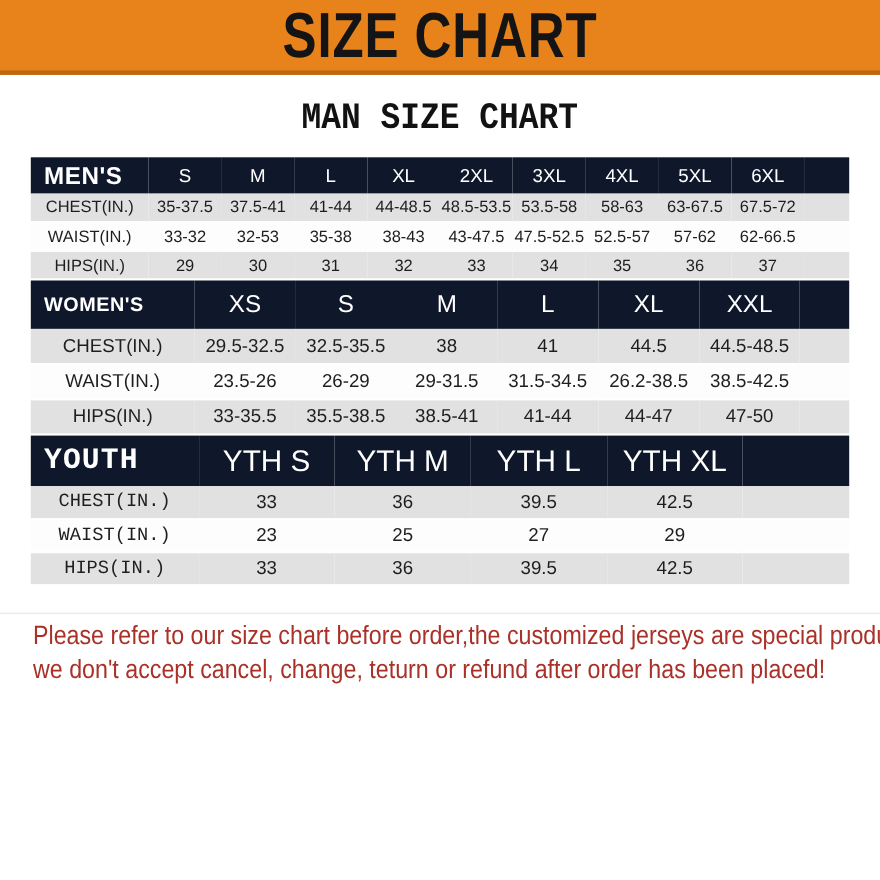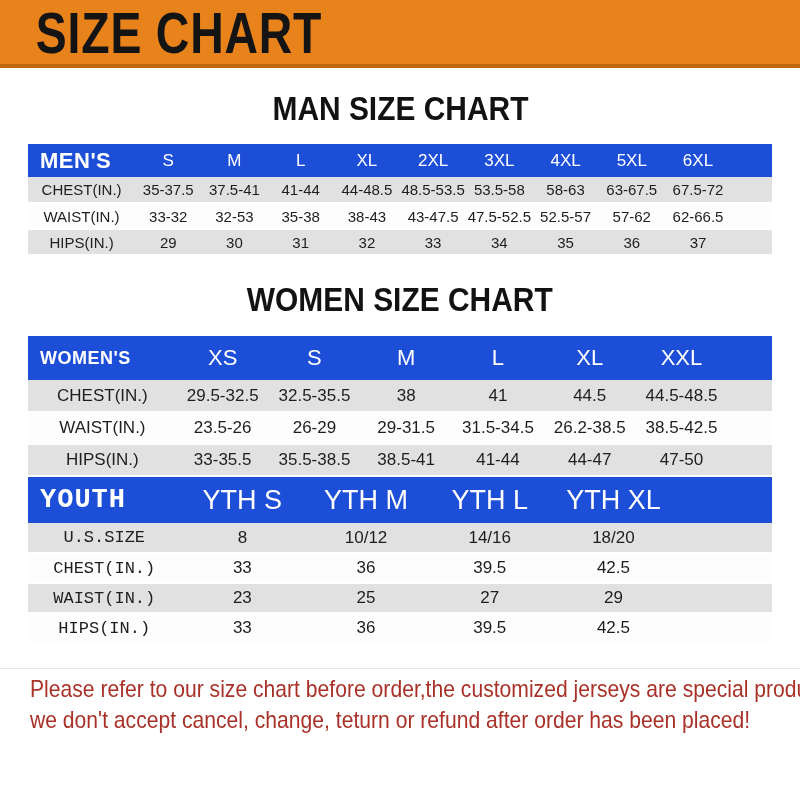--- a/index.html
+++ b/index.html
@@ -4,49 +4,49 @@
 <style>
   * { margin: 0; padding: 0; box-sizing: border-box; }
   html, body { width: 800px; background: #ffffff; font-family: "Liberation Sans", sans-serif; }
   body { width: 800px; height: 800px; overflow: hidden; position: relative; }
 
   
   .banner {
     height: 68px;
     background: #E8831C;
     border-bottom: 4px solid #BE670F;
-    display: flex; align-items: center; 
+    display: flex; align-items: center; justify-content: center;
   }
   .banner-text {
     display: inline-block;
     font-size: 58px; font-weight: 700; color: #141414;
     letter-spacing: 1px;
     transform: scaleX(0.80);
     transform-origin: center;
     white-space: nowrap;
   }
 
   
-  .section-heading { text-align: center; }
+  .section-heading { text-align: center; font-family: Liberation Mono, monospace; }
   .sec-men   .section-heading { margin-top: 21px; margin-bottom: 16px; }
   .sec-women .section-heading { margin-top: 24px; margin-bottom: 17px; }
   .sec-youth .section-heading { margin-top: 38px; margin-bottom: 16px; }
   .heading-text {
     display: inline-block;
     font-size: 34px; font-weight: 700; color: #121212;
     transform: scaleX(0.88); transform-origin: center;
     white-space: nowrap;
   }
 
   
   .table-wrap { padding: 0 28px; }
   .size-table { width: 100%; border-collapse: collapse; table-layout: fixed; }
 
   .head-row th {
-    background: #1d4ed8; color: #ffffff;
+    background: #0f172a; color: #ffffff;
     font-weight: 400; text-align: center; vertical-align: middle;
   }
   .head-row th.label-head { text-align: left; padding-left: 12px; font-weight: 700; }
 
   tbody td {
     text-align: center; vertical-align: middle;
     color: #1e1e1e; background: #FDFDFD;
     border-bottom: 2px solid #ffffff;
   }
   tbody tr:nth-child(odd) td { background: #E1E1E1; }
@@ -154,23 +154,20 @@
               <td>36</td>
               <td>37</td>
               <td class="col-spacer"></td>
             </tr>
           </tbody>
       </table>
     </div>
   </section>
 
   <section class="size-section sec-women">
-    <h2 class="section-heading">
-      <span class="heading-text">WOMEN SIZE CHART</span>
-    </h2>
     <div class="table-wrap">
       <table class="size-table">
         <thead>
           <tr class="head-row">
               <th class="label-head col-label">WOMEN'S</th>
               <th>XS</th>
               <th>S</th>
               <th>M</th>
               <th>L</th>
               <th>XL</th>
@@ -222,28 +219,20 @@
               <th class="label-head col-label">YOUTH</th>
               <th>YTH S</th>
               <th>YTH M</th>
               <th>YTH L</th>
               <th>YTH XL</th>
               <th class="col-spacer"></th>
             </tr>
         </thead>
         <tbody>
             <tr>
-              <td class="col-label">U.S.SIZE</td>
-              <td>8</td>
-              <td>10/12</td>
-              <td>14/16</td>
-              <td>18/20</td>
-              <td class="col-spacer"></td>
-            </tr>
-            <tr>
               <td class="col-label">CHEST(IN.)</td>
               <td>33</td>
               <td>36</td>
               <td>39.5</td>
               <td>42.5</td>
               <td class="col-spacer"></td>
             </tr>
             <tr>
               <td class="col-label">WAIST(IN.)</td>
               <td>23</td>

